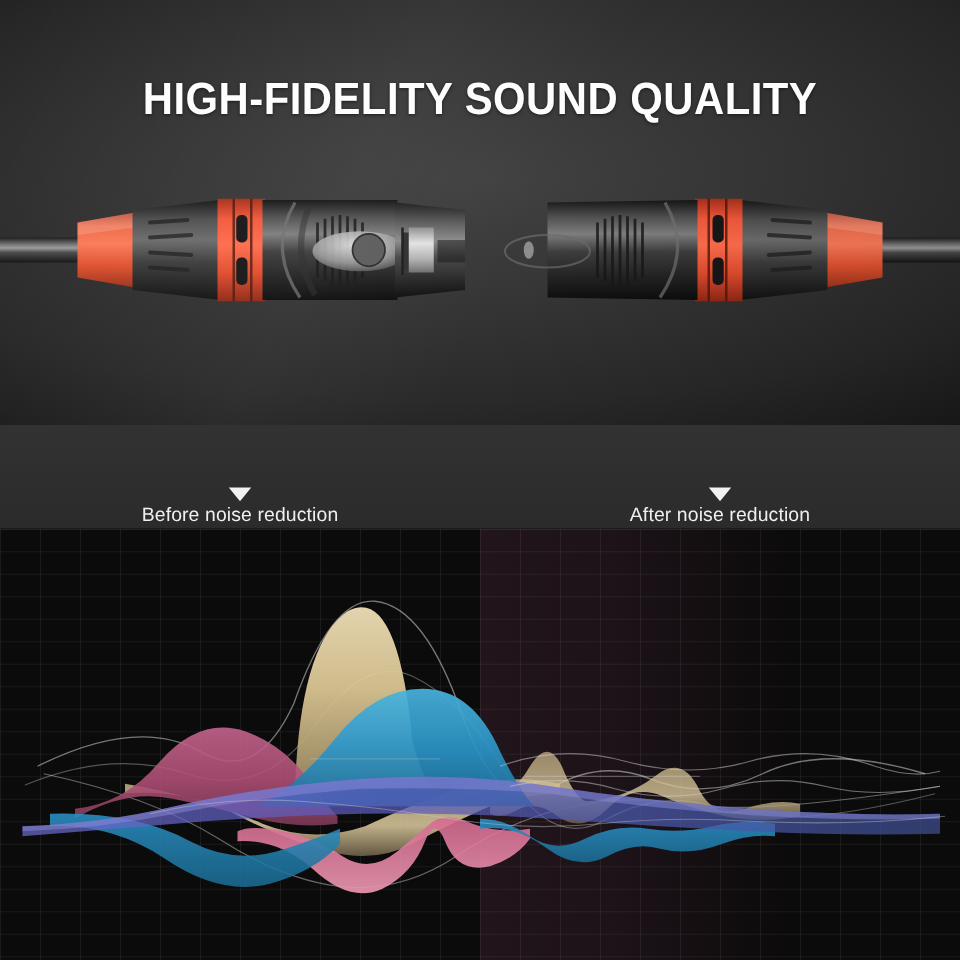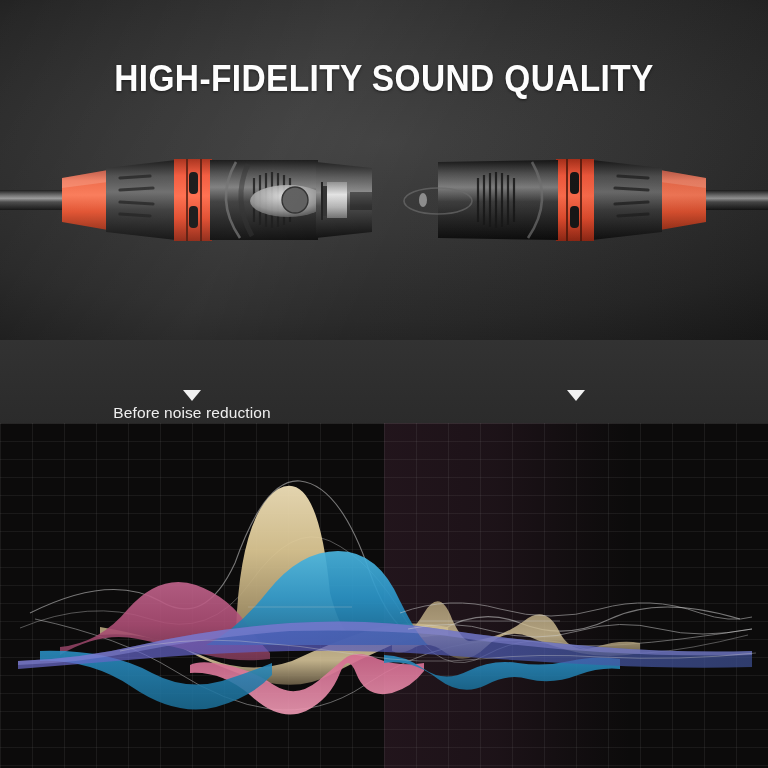--- a/index.html
+++ b/index.html
@@ -228,20 +228,21 @@
 
     <h1 class="title">HIGH-FIDELITY SOUND QUALITY</h1>
   </section>
 
   <section class="band">
     <div class="band-col left">
       <div class="band-label">Before noise reduction</div>
       <div class="band-tri"></div>
     </div>
     <div class="band-col right">
+      <div class="band-label">After noise reduction</div>
       <div class="band-tri"></div>
     </div>
   </section>
 
   <section class="wave-panel">
     <div class="panel-topline"></div>
     <div class="wave-tint"></div>
     <div class="wave-grid"></div>
 
     <svg class="wave-svg" width="768" height="345" viewBox="0 0 768 345">

